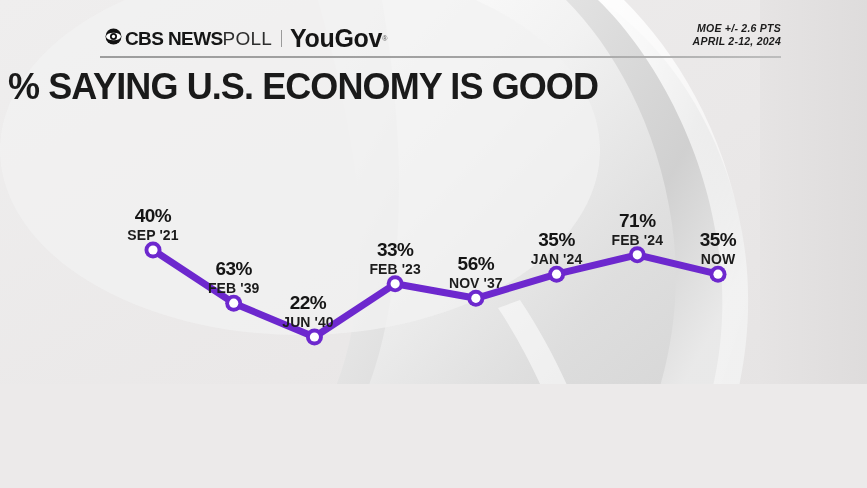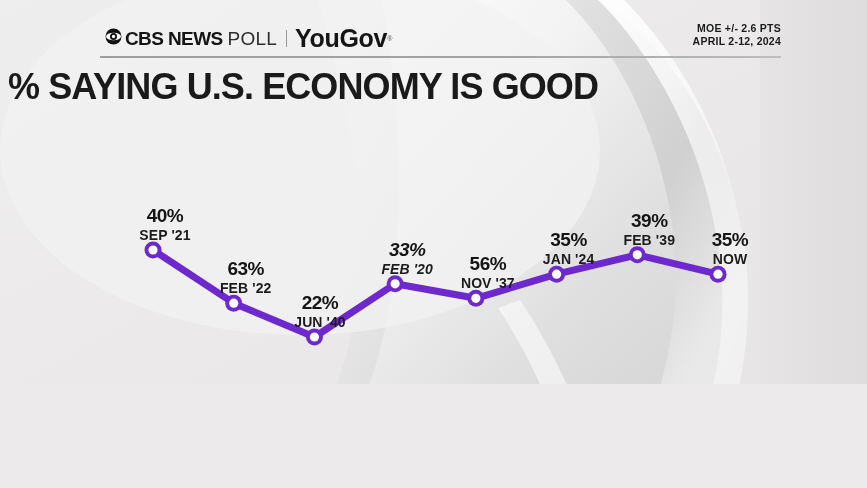--- a/index.html
+++ b/index.html
@@ -28,35 +28,35 @@
     display:flex; align-items:center; gap:0px;
     white-space:nowrap;
   }
   #eye-icon { display:inline-block; margin-right:3px; }
   .logo-cbs {
     font-size:19px; font-weight:800; letter-spacing:-0.6px;
     color:#151515; line-height:1;
   }
   .logo-poll {
     font-size:19px; font-weight:400; letter-spacing:0.2px;
-    color:#2e2e2e; line-height:1; margin-left:5px;
+    color:#2e2e2e; line-height:1; 
   }
   .logo-divider {
     display:inline-block; width:1px; height:17px; background:#9a9a9a;
     margin:0 8px 0 9px;
   }
   .logo-yougov {
     font-size:25px; font-weight:800; letter-spacing:-0.3px;
     color:#151515; line-height:1;
   }
   .logo-tm { font-size:7px; vertical-align:super; font-weight:400; color:#555; }
 
   #moe-block {
     position:absolute; right:86px; top:22px;
-    text-align:right; line-height:1.28;
+    text-align:right; line-height:1.28;font-style:italic;
   }
   #moe-block div {
     font-size:10.5px; font-weight:700; color:#1b1b1b; letter-spacing:0.25px;
   }
 
   #rule {
     position:absolute; left:100px; top:56px; width:681px; height:2px;
     background: linear-gradient(to right,#9d9d9d 0%, #a3a3a3 60%, #bdbdbd 100%);
   }
 
@@ -68,21 +68,20 @@
     color:#1a1a1a;
     white-space:nowrap;
   }
 
   
   #plot { position:absolute; left:0; top:0; width:867px; height:488px; }
 
   .pt-label {
     position:absolute; text-align:center; white-space:nowrap;
     transform: translateX(-50%);
-    margin-left: 12px;
   }
   .pt-value {
     font-size:19px; font-weight:800; color:#151515;
     letter-spacing:-0.5px; line-height:1.0;
   }
   .pt-date {
     font-size:14px; font-weight:800; color:#1c1c1c;
     letter-spacing:0.1px; line-height:1.0; margin-top:3px;
   }
 </style>
@@ -206,41 +205,41 @@
       </g>
   </svg>
 
   <div id="plot-labels">
       <div class="pt-label" style="left: 153px; top: 206px;">
         <div class="pt-value">40%</div>
         <div class="pt-date">SEP '21</div>
       </div>
       <div class="pt-label" style="left: 233.714px; top: 259.167px;">
         <div class="pt-value">63%</div>
-        <div class="pt-date">FEB '22</div>
+        <div class="pt-date">FEB '39</div>
       </div>
       <div class="pt-label" style="left: 308px; top: 293px;">
         <div class="pt-value">22%</div>
         <div class="pt-date">JUN '40</div>
       </div>
-      <div class="pt-label" style="left: 395.143px; top: 239.833px; font-style: italic;">
+      <div class="pt-label" style="left: 395.143px; top: 239.833px;">
         <div class="pt-value">33%</div>
-        <div class="pt-date">FEB '20</div>
+        <div class="pt-date">FEB '23</div>
       </div>
       <div class="pt-label" style="left: 475.857px; top: 254.333px;">
         <div class="pt-value">56%</div>
         <div class="pt-date">NOV '37</div>
       </div>
       <div class="pt-label" style="left: 556.571px; top: 230.167px;">
         <div class="pt-value">35%</div>
         <div class="pt-date">JAN '24</div>
       </div>
       <div class="pt-label" style="left: 637.286px; top: 210.833px;">
-        <div class="pt-value">39%</div>
-        <div class="pt-date">FEB '39</div>
+        <div class="pt-value">71%</div>
+        <div class="pt-date">FEB '24</div>
       </div>
       <div class="pt-label" style="left: 718px; top: 230.167px;">
         <div class="pt-value">35%</div>
         <div class="pt-date">NOW</div>
       </div>
     </div>
 
 </div>
 
 </body></html>

